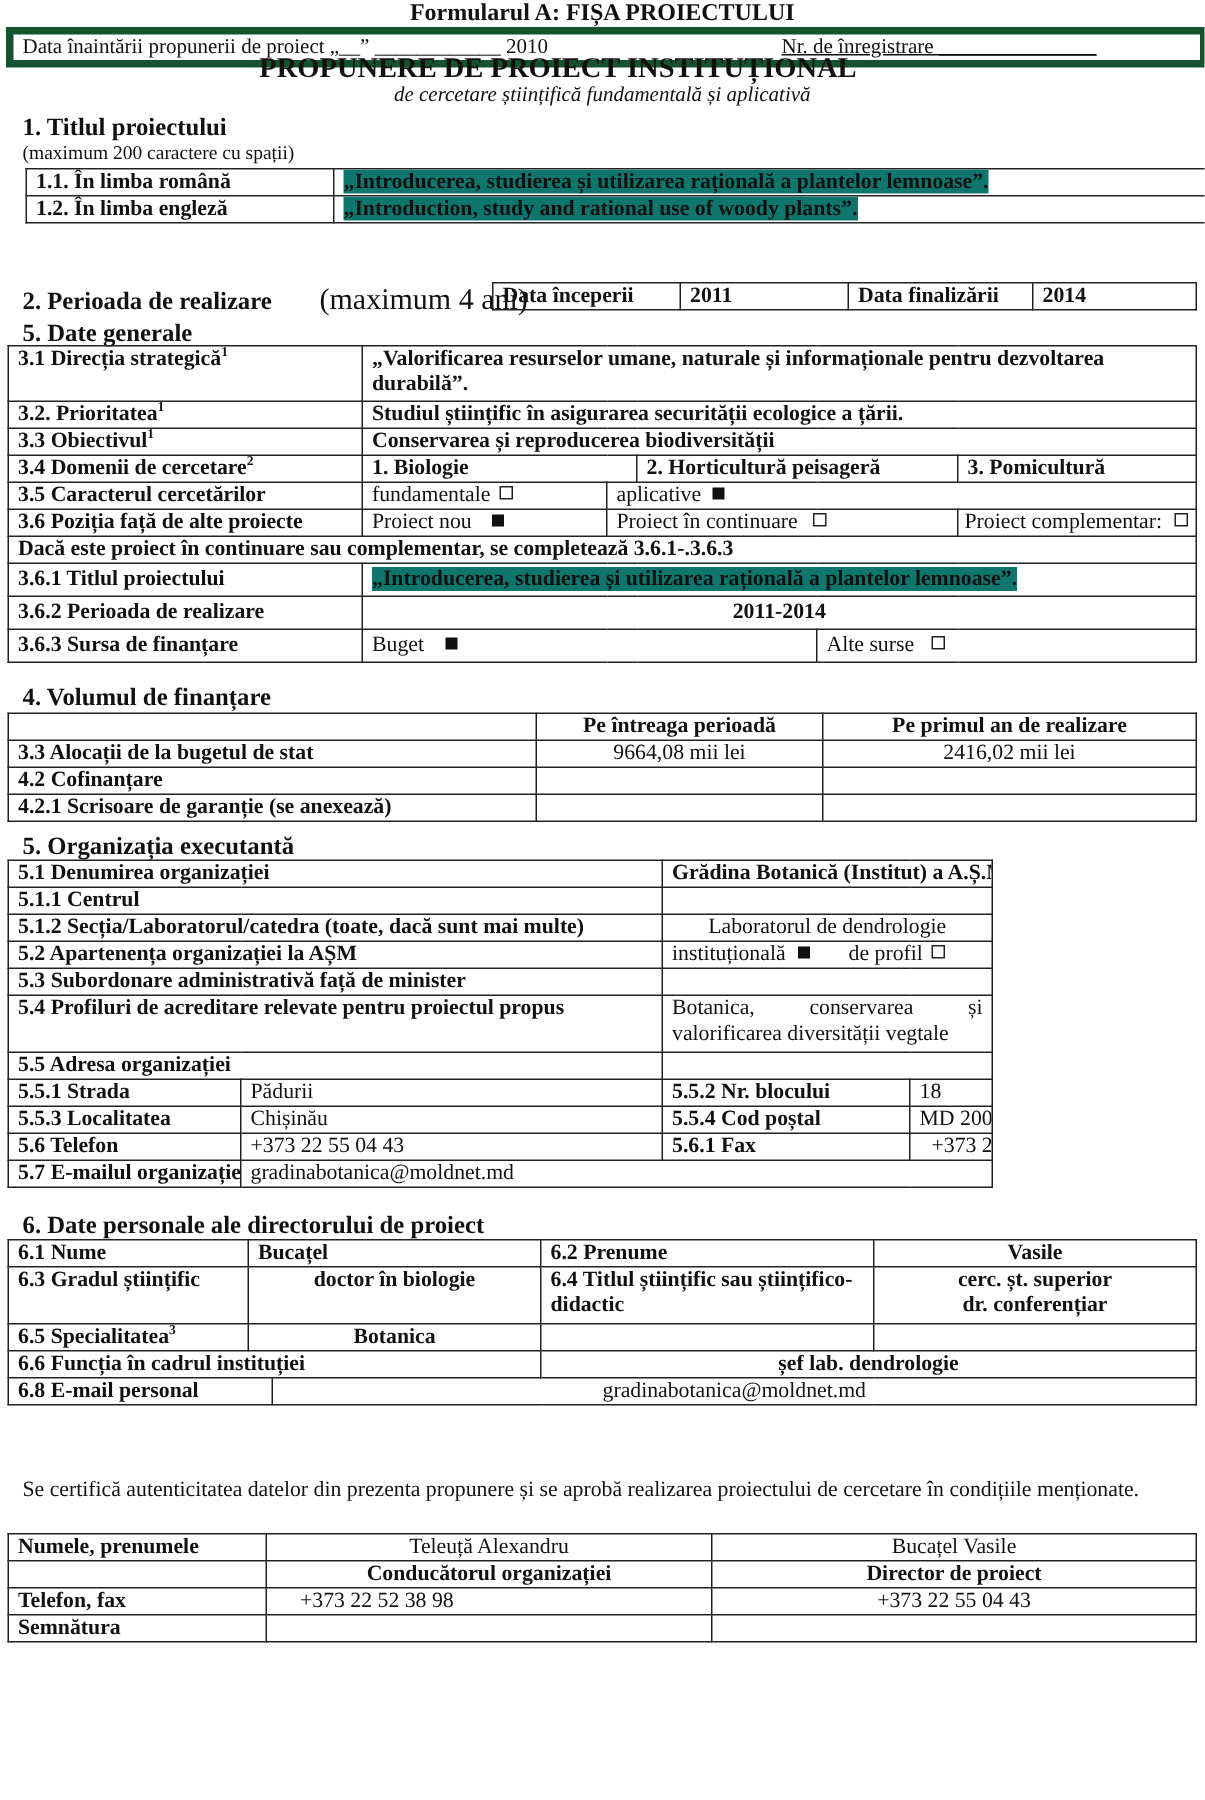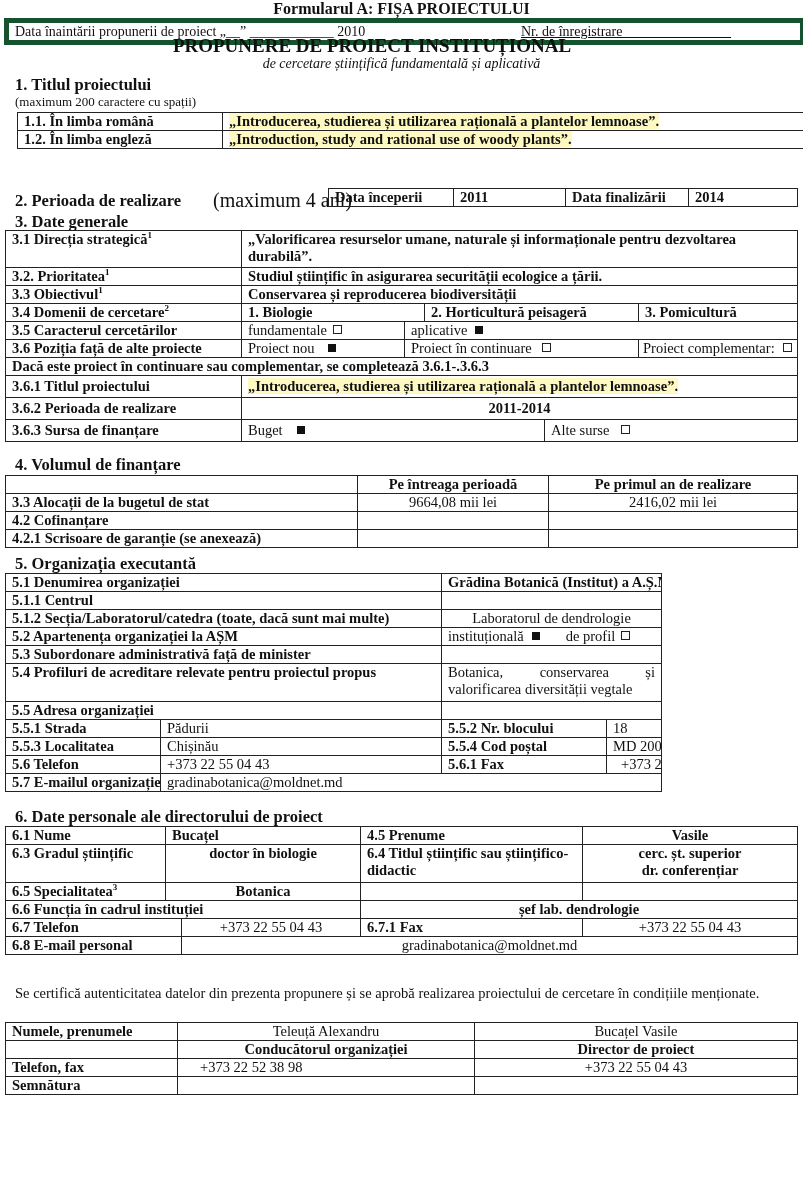--- a/index.html
+++ b/index.html
@@ -5,21 +5,21 @@
   html, body { margin: 0; padding: 0; background: #ffffff; }
   body { width: 803px; height: 1200px; position: relative; overflow: hidden;
          font-family: "Liberation Serif", serif; color: #111; font-size: 14px; }
   .abs { position: absolute; }
   table { border-collapse: collapse; position: absolute; table-layout: fixed; }
   td { border: 1px solid #222; padding: 0 6px; vertical-align: top; line-height: 17px; font-size: 14.5px; overflow: hidden; white-space: nowrap; }
   td.wrap { white-space: normal; }
   .b { font-weight: bold; }
   .c { text-align: center; }
   .sec { font-size: 16.5px; font-weight: bold; left: 15px; line-height: 19px; }
-  .hl { background: #fef9c3; }
+  .hl { background: #0f766e; }
   sup { font-size: 9px; line-height: 0; }
   .box { display: inline-block; width: 7px; height: 7px; border: 1px solid #222; margin-left: 6px; vertical-align: 1px; }
   .chk { display: inline-block; width: 8px; height: 8px; background: #111; margin-left: 8px; vertical-align: 1px; }
 </style>
 </head>
 <body>
 
 <div class="abs b c" style="left:0;width:803px;top:0;font-size:16px;line-height:17px;">Formularul A: FIȘA PROIECTULUI</div>
 <div class="abs" style="left:4px;top:18px;width:791px;height:17px;border:5px solid #14532d;">
   <span class="abs" style="left:6px;top:0;line-height:17px;">Data înaintării propunerii de proiect „__” ____________ 2010</span>
@@ -59,21 +59,21 @@
   <tbody>
       <tr>
         <td class="b">Data începerii</td>
         <td class="b">2011</td>
         <td class="b">Data finalizării</td>
         <td class="b">2014</td>
       </tr>
 </tbody>
   </table>
 
-<div class="abs sec" style="top:212px;">3. Date generale</div>
+<div class="abs sec" style="top:212px;">5. Date generale</div>
 <table style="left:5px;top:230px;width:793px;">
   <colgroup>
       <col style="width:236px">
       <col style="width:163px">
       <col style="width:20px">
       <col style="width:120px">
       <col style="width:94px">
       <col>
     </colgroup>
   <tbody>
@@ -225,21 +225,21 @@
       <col style="width:160px">
       <col style="width:16px">
       <col style="width:179px">
       <col style="width:222px">
       <col>
     </colgroup>
   <tbody>
       <tr>
         <td class="b">6.1 Nume</td>
         <td class="b" colspan="2">Bucațel</td>
-        <td class="b">4.5 Prenume</td>
+        <td class="b">6.2 Prenume</td>
         <td class="b c">Vasile</td>
       </tr>
   <tr style="height:38px">
         <td class="b">6.3 Gradul științific</td>
         <td class="b c" colspan="2">doctor în biologie</td>
         <td class="b wrap">6.4 Titlul științific sau științifico-didactic</td>
         <td class="b c">
           <div>cerc. șt. superior</div>
           <div>dr. conferențiar</div>
         </td>
@@ -248,26 +248,20 @@
         <td class="b"><span>6.5 Specialitatea</span><sup>3</sup></td>
         <td class="b c" colspan="2">Botanica</td>
         <td></td>
         <td></td>
       </tr>
   <tr>
         <td class="b" colspan="3">6.6 Funcția în cadrul instituției</td>
         <td class="b c" colspan="2">șef lab. dendrologie</td>
       </tr>
   <tr>
-        <td class="b" colspan="2">6.7 Telefon</td>
-        <td class="c">+373 22 55 04 43</td>
-        <td class="b">6.7.1 Fax</td>
-        <td class="c">+373 22 55 04 43</td>
-      </tr>
-  <tr>
         <td class="b" colspan="2">6.8 E-mail personal</td>
         <td class="c" colspan="3">gradinabotanica@moldnet.md</td>
       </tr>
 </tbody>
   </table>
 
 <div class="abs" style="left:15px;top:984px;width:780px;line-height:18px;font-size:14.5px;">Se certifică autenticitatea datelor din prezenta propunere și se aprobă realizarea proiectului de cercetare în condițiile menționate.</div>
 <table style="left:5px;top:1022px;width:793px;">
   <colgroup>
       <col style="width:172px">

